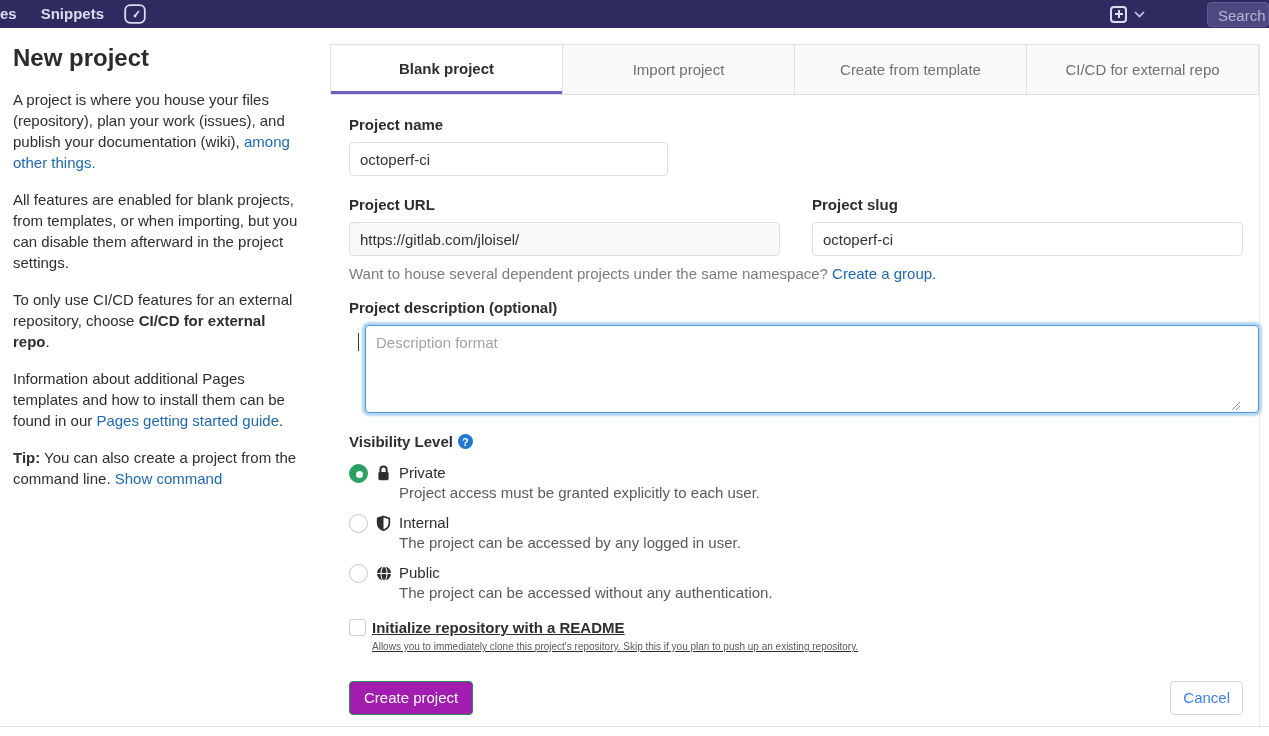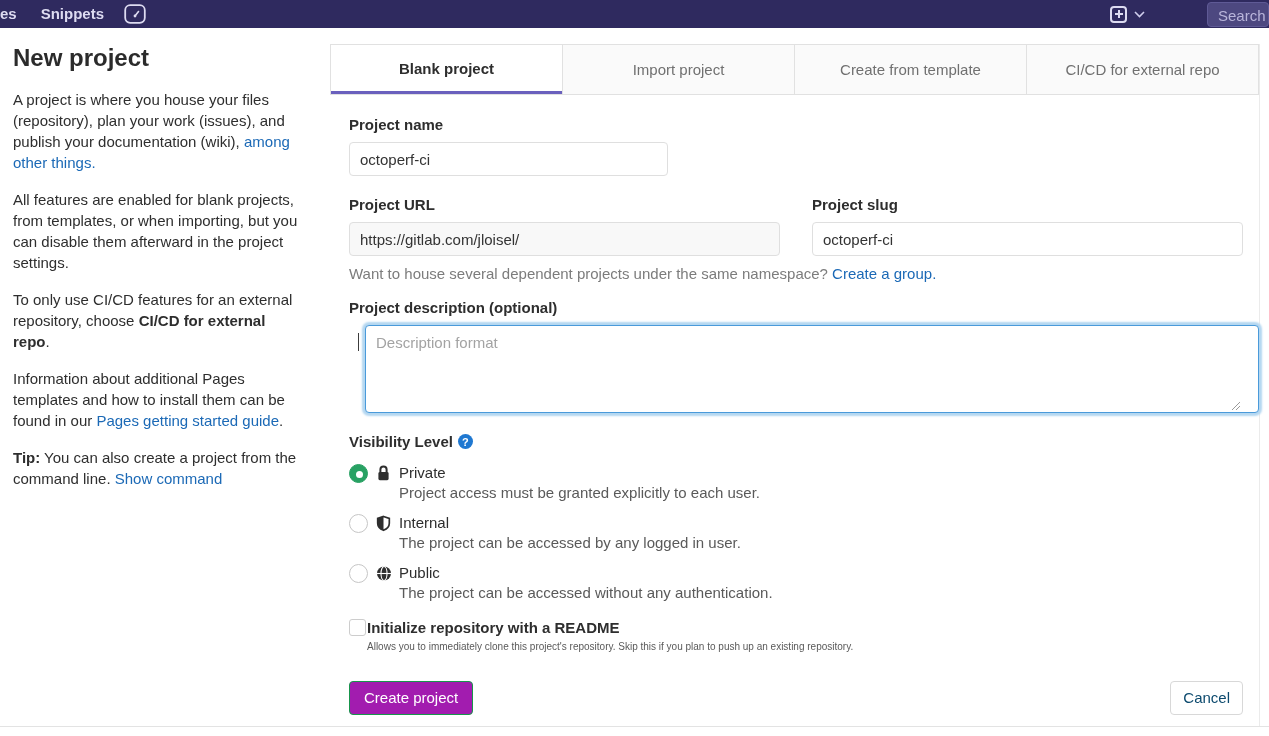--- a/index.html
+++ b/index.html
@@ -85,29 +85,29 @@
   .radio.selected::after { content:""; position:absolute; left:6px; top:6px;
     width:7px; height:7px; border-radius:50%; background:#fff; }
   .vis-icon { margin:2px 0 0 7px; flex:0 0 auto; width:17px; display:flex; justify-content:center; }
   .vis-text { margin-left:7px; }
   .vis-name { font-size:15px; color:#2e2e2e; line-height:19px; }
   .vis-desc { font-size:15px; color:#5a5a5a; margin-top:2px; }
 
   .readme-row { display:flex; align-items:flex-start; margin-top:17px; }
   .checkbox { width:17px; height:17px; border:1px solid #cdcdcd; border-radius:3px;
     background:#fff; cursor:pointer; flex:0 0 auto; margin-top:1px; }
-  .readme-text { margin-left:1px; }
+  .readme-text { margin-left:6px;text-decoration:underline; }
   .readme-label { font-size:15px; font-weight:bold; line-height:19px; }
   .readme-desc { font-size:10px; color:#5a5a5a; margin-top:4px; }
 
   .actions { display:flex; justify-content:space-between; align-items:center; margin-top:29px; }
   .btn { font-size:15px; font-family:inherit; border-radius:4px; padding:7px 14px;
     cursor:pointer; line-height:18px; }
   .btn-create { background:#a21caf; border:1px solid #17964b; color:#fff; }
-  .btn-cancel { background:#fff; border:1px solid #d8d8d8; color:#0c4a6e; padding:7px 12px; }
+  .btn-cancel { background:#fff; border:1px solid #d8d8d8; color:#3b82f6; padding:7px 12px; }
 </style>
 </head>
 <body>
 
 <div class="page">
 
   <header class="navbar">
     <nav class="nav-left">
       <span class="nav-item first">es</span>
       <span class="nav-item">Snippets</span>

